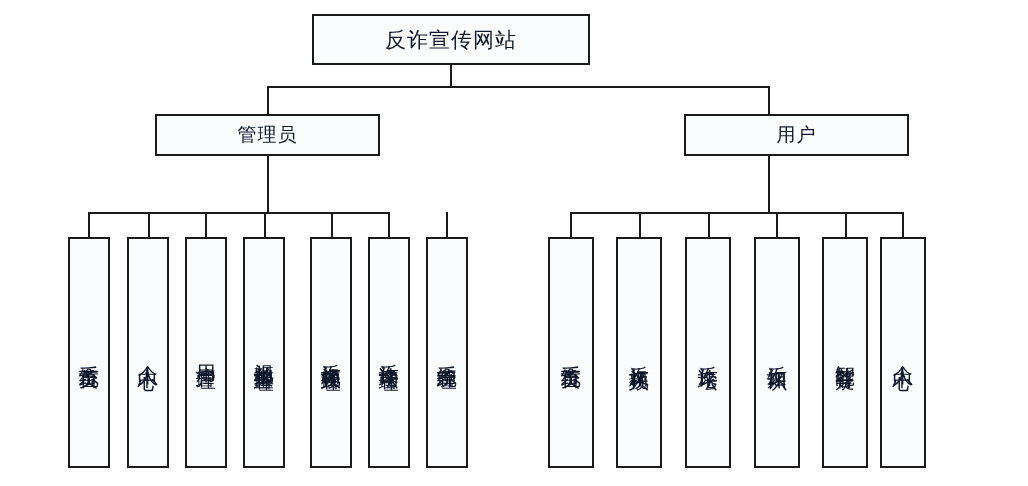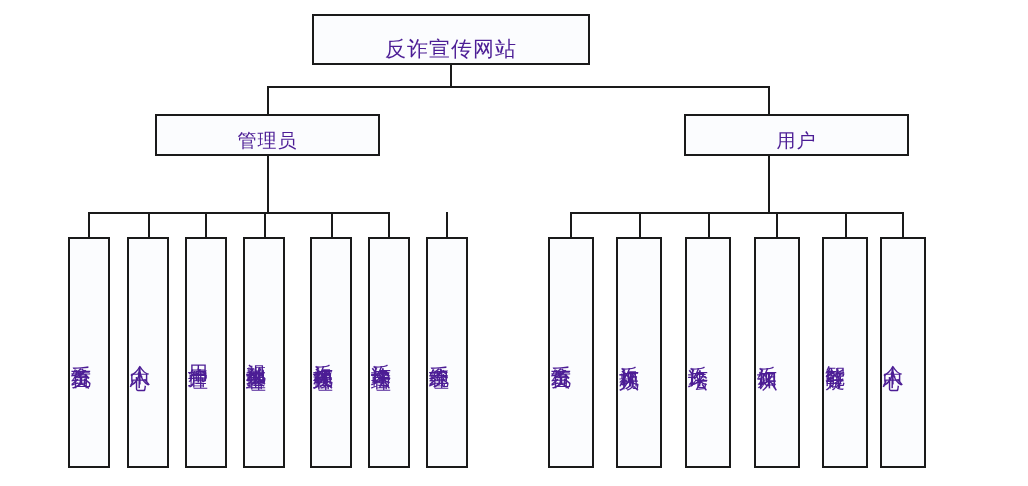--- a/index.html
+++ b/index.html
@@ -16,23 +16,23 @@
     height: 486px;
     background: #ffffff;
     overflow: hidden;
   }
   .node {
     position: absolute;
     box-sizing: border-box;
     background: #fbfcfe;
     border: 2px solid #1a1a1a;
     display: flex;
-    align-items: flex-end;
+    align-items: center;
     justify-content: center;
-    color: #4c1d95;
+    color: #0f172a;
   }
   .node.root {
     font-size: 21px;
     letter-spacing: 1px;
   }
   .node.level2 {
     font-size: 19px;
     letter-spacing: 1px;
   }
   .node.leaf {

